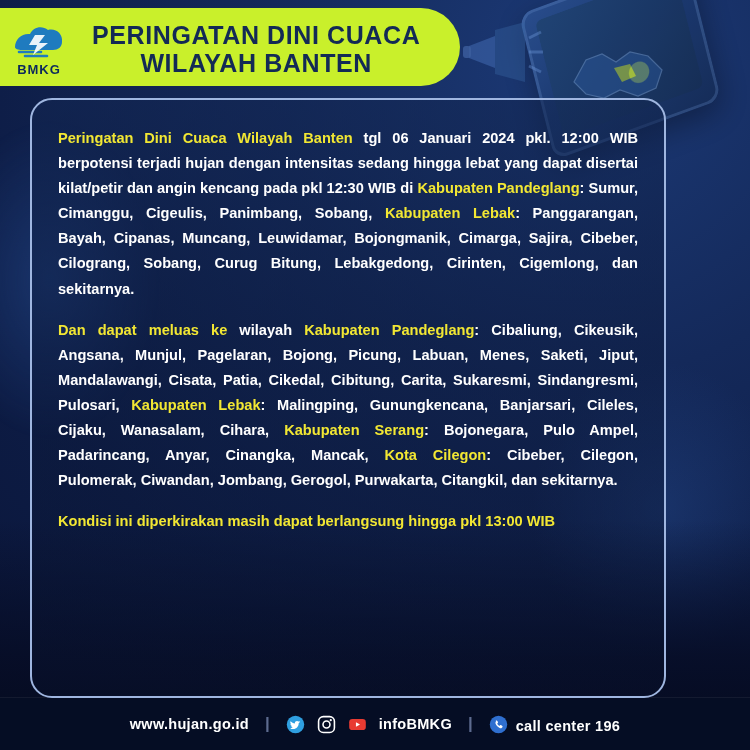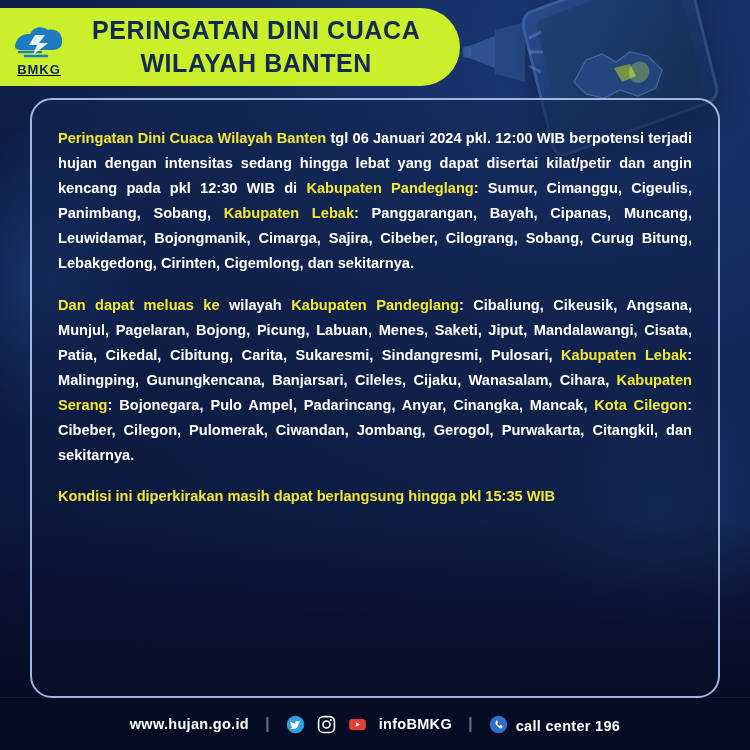--- a/index.html
+++ b/index.html
@@ -74,50 +74,49 @@
     display: flex; align-items: stretch;
     z-index: 5;
   }
   .logo-plate {
     width: 78px; height: 78px;
     background: #c9f02b;
     border-top-right-radius: 0;
     display: flex; flex-direction: column;
     align-items: center; justify-content: center;
     padding-top: 4px;
-    text-decoration: underline;
   }
   .logo-mark {
     width: 56px; height: 40px;
   }
   .logo-text {
     font-size: 13px; font-weight: bold; color: #0d2a5c;
     letter-spacing: 1px; margin-top: 1px;
   }
   .title-plate {
     background: #c9f02b;
     border-top-right-radius: 39px;
     border-bottom-right-radius: 39px;
     padding: 8px 40px 8px 14px;
-    display: flex; flex-direction: column; justify-content: space-between;
+    display: flex; flex-direction: column; justify-content: flex-end;
   }
   .title-line {
     color: #132a55;
     font-weight: bold;
     font-size: 25px;
     line-height: 1.15;
     letter-spacing: 0.6px;
     text-align: center;
   }
 
   
   .card {
     position: absolute;
     left: 30px; top: 98px;
-    width: 690px; height: 600px;
+    width: 636px; height: 600px;
     border-radius: 22px;
     border: 2px solid #9fb6e0;
     background: linear-gradient(175deg, rgba(18,38,82,0.55) 0%, rgba(12,26,60,0.45) 40%, rgba(8,16,42,0.35) 100%);
     z-index: 4;
     padding: 26px 26px 20px 26px;
     overflow: hidden;
   }
   .body-text {
     color: #ffffff;
     font-size: 14.6px;
@@ -193,21 +192,21 @@
   </div>
 
   <div class="card">
     <div class="body-text">
       <p>
         <span class="hl">Peringatan Dini Cuaca Wilayah Banten</span><span> tgl 06 Januari 2024 pkl. 12:00 WIB berpotensi terjadi hujan dengan intensitas sedang hingga lebat yang dapat disertai kilat/petir dan angin kencang pada pkl 12:30 WIB di </span><span class="hl">Kabupaten Pandeglang</span><span>: Sumur, Cimanggu, Cigeulis, Panimbang, Sobang, </span><span class="hl">Kabupaten Lebak</span><span>: Panggarangan, Bayah, Cipanas, Muncang, Leuwidamar, Bojongmanik, Cimarga, Sajira, Cibeber, Cilograng, Sobang, Curug Bitung, Lebakgedong, Cirinten, Cigemlong, dan sekitarnya.</span>
       </p>
       <p>
         <span class="hl">Dan dapat meluas ke</span><span> wilayah </span><span class="hl">Kabupaten Pandeglang</span><span>: Cibaliung, Cikeusik, Angsana, Munjul, Pagelaran, Bojong, Picung, Labuan, Menes, Saketi, Jiput, Mandalawangi, Cisata, Patia, Cikedal, Cibitung, Carita, Sukaresmi, Sindangresmi, Pulosari, </span><span class="hl">Kabupaten Lebak</span><span>: Malingping, Gunungkencana, Banjarsari, Cileles, Cijaku, Wanasalam, Cihara, </span><span class="hl">Kabupaten Serang</span><span>: Bojonegara, Pulo Ampel, Padarincang, Anyar, Cinangka, Mancak, </span><span class="hl">Kota Cilegon</span><span>: Cibeber, Cilegon, Pulomerak, Ciwandan, Jombang, Gerogol, Purwakarta, Citangkil, dan sekitarnya.</span>
       </p>
-      <p class="note">Kondisi ini diperkirakan masih dapat berlangsung hingga pkl 15:35 WIB</p>
+      <p class="note">Kondisi ini diperkirakan masih dapat berlangsung hingga pkl 13:00 WIB</p>
     </div>
   </div>
 
   <div class="bg-dark-bottom"></div>
 
   <div class="footer-divider-top"></div>
   <div class="footer">
     <span class="footer-text">www.hujan.go.id</span>
     <span class="footer-sep">|</span>
     <span class="social">

